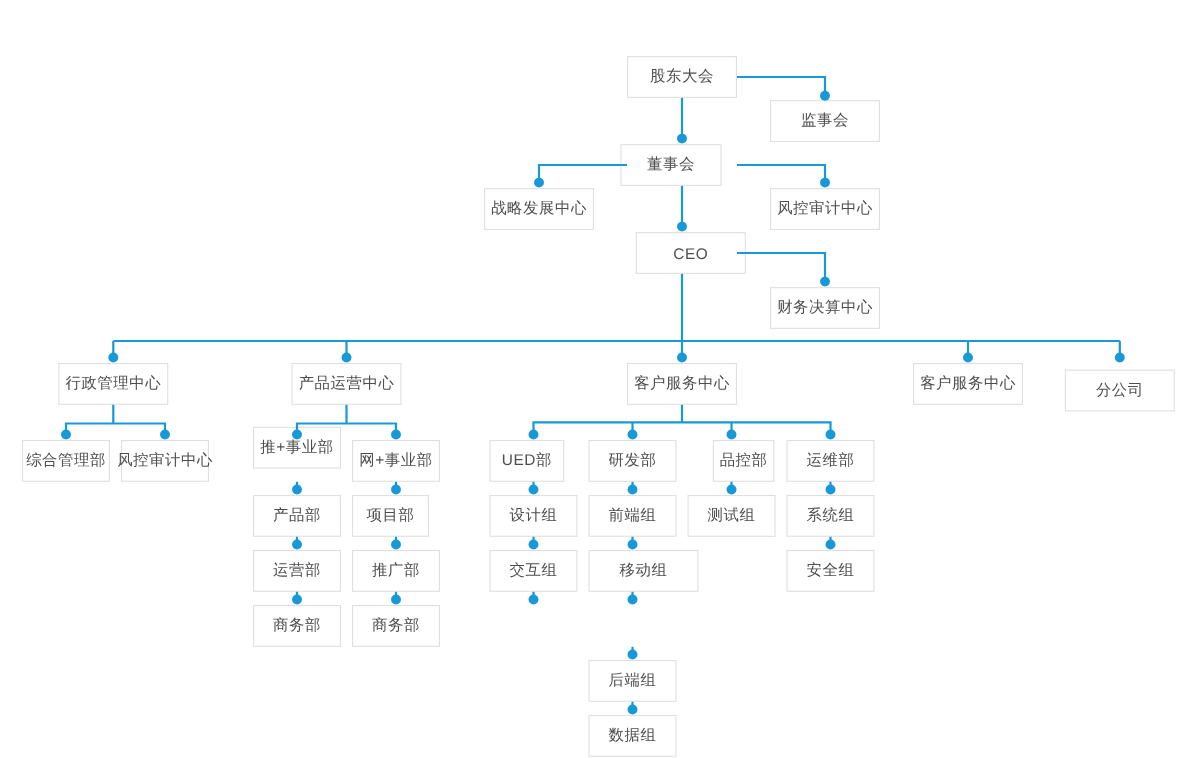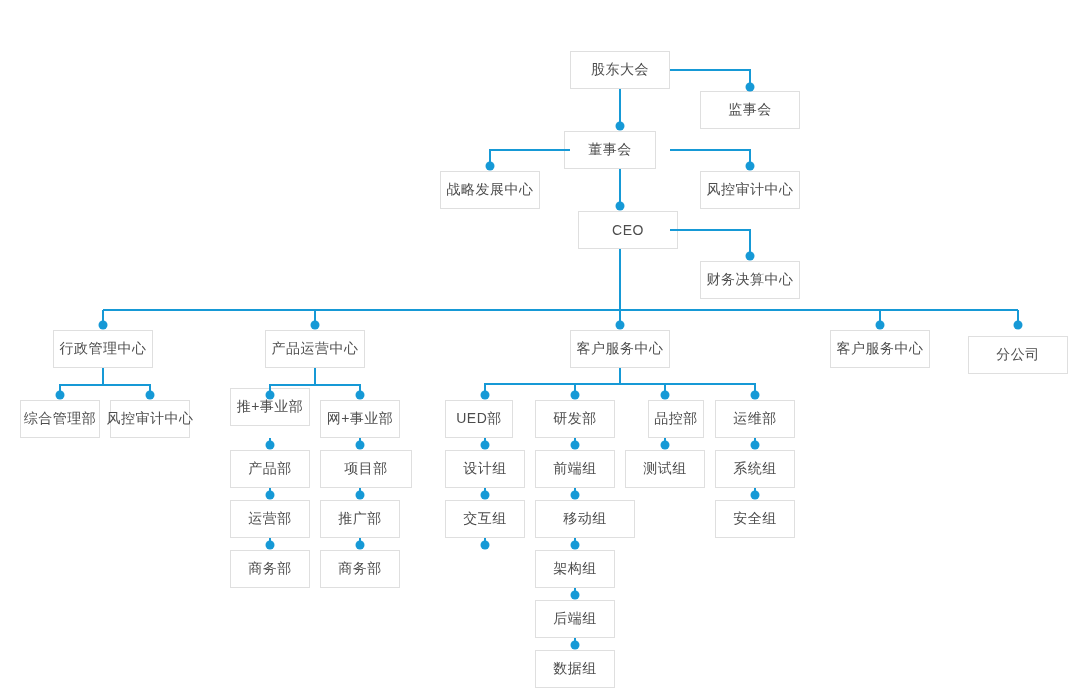--- a/index.html
+++ b/index.html
@@ -182,21 +182,21 @@
 
   <div class="node" style="left:230px;top:388px;width:80px">
       <span class="node-label">推+事业部</span>
     </div>
   <div class="node" style="left:320px;top:400px;width:80px">
       <span class="node-label">网+事业部</span>
     </div>
   <div class="node" style="left:230px;top:450px;width:80px">
       <span class="node-label">产品部</span>
     </div>
-  <div class="node" style="left:320px;top:450px;width:92px">
+  <div class="node" style="left:320px;top:450px;width:70px">
       <span class="node-label">项目部</span>
     </div>
   <div class="node" style="left:230px;top:500px;width:80px">
       <span class="node-label">运营部</span>
     </div>
   <div class="node" style="left:320px;top:500px;width:80px">
       <span class="node-label">推广部</span>
     </div>
   <div class="node" style="left:230px;top:550px;width:80px">
       <span class="node-label">商务部</span>
@@ -231,23 +231,20 @@
     </div>
   <div class="node" style="left:445px;top:500px;width:80px">
       <span class="node-label">交互组</span>
     </div>
   <div class="node" style="left:535px;top:500px;width:100px">
       <span class="node-label">移动组</span>
     </div>
   <div class="node" style="left:715px;top:500px;width:80px">
       <span class="node-label">安全组</span>
     </div>
-  <div class="node" style="left:535px;top:550px;width:80px">
-      <span class="node-label">架构组</span>
-    </div>
   <div class="node" style="left:535px;top:600px;width:80px">
       <span class="node-label">后端组</span>
     </div>
   <div class="node" style="left:535px;top:650px;width:80px">
       <span class="node-label">数据组</span>
     </div>
 
 </div>
 
 </body></html>

